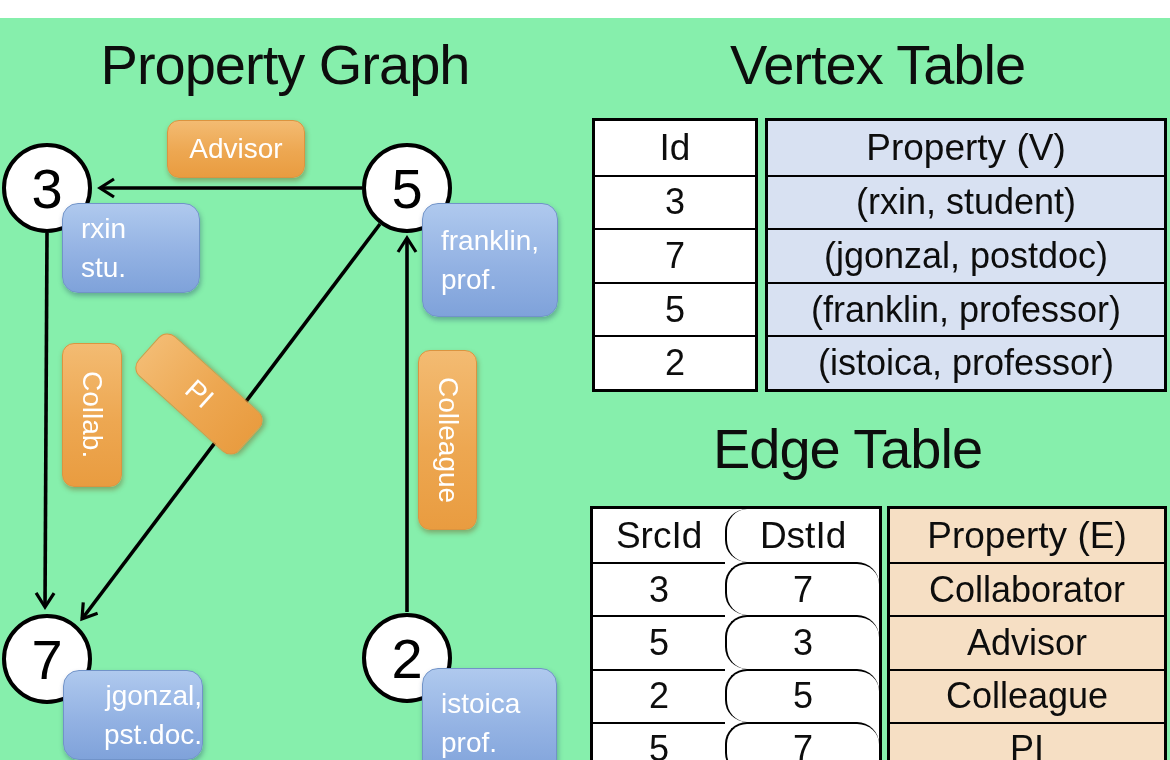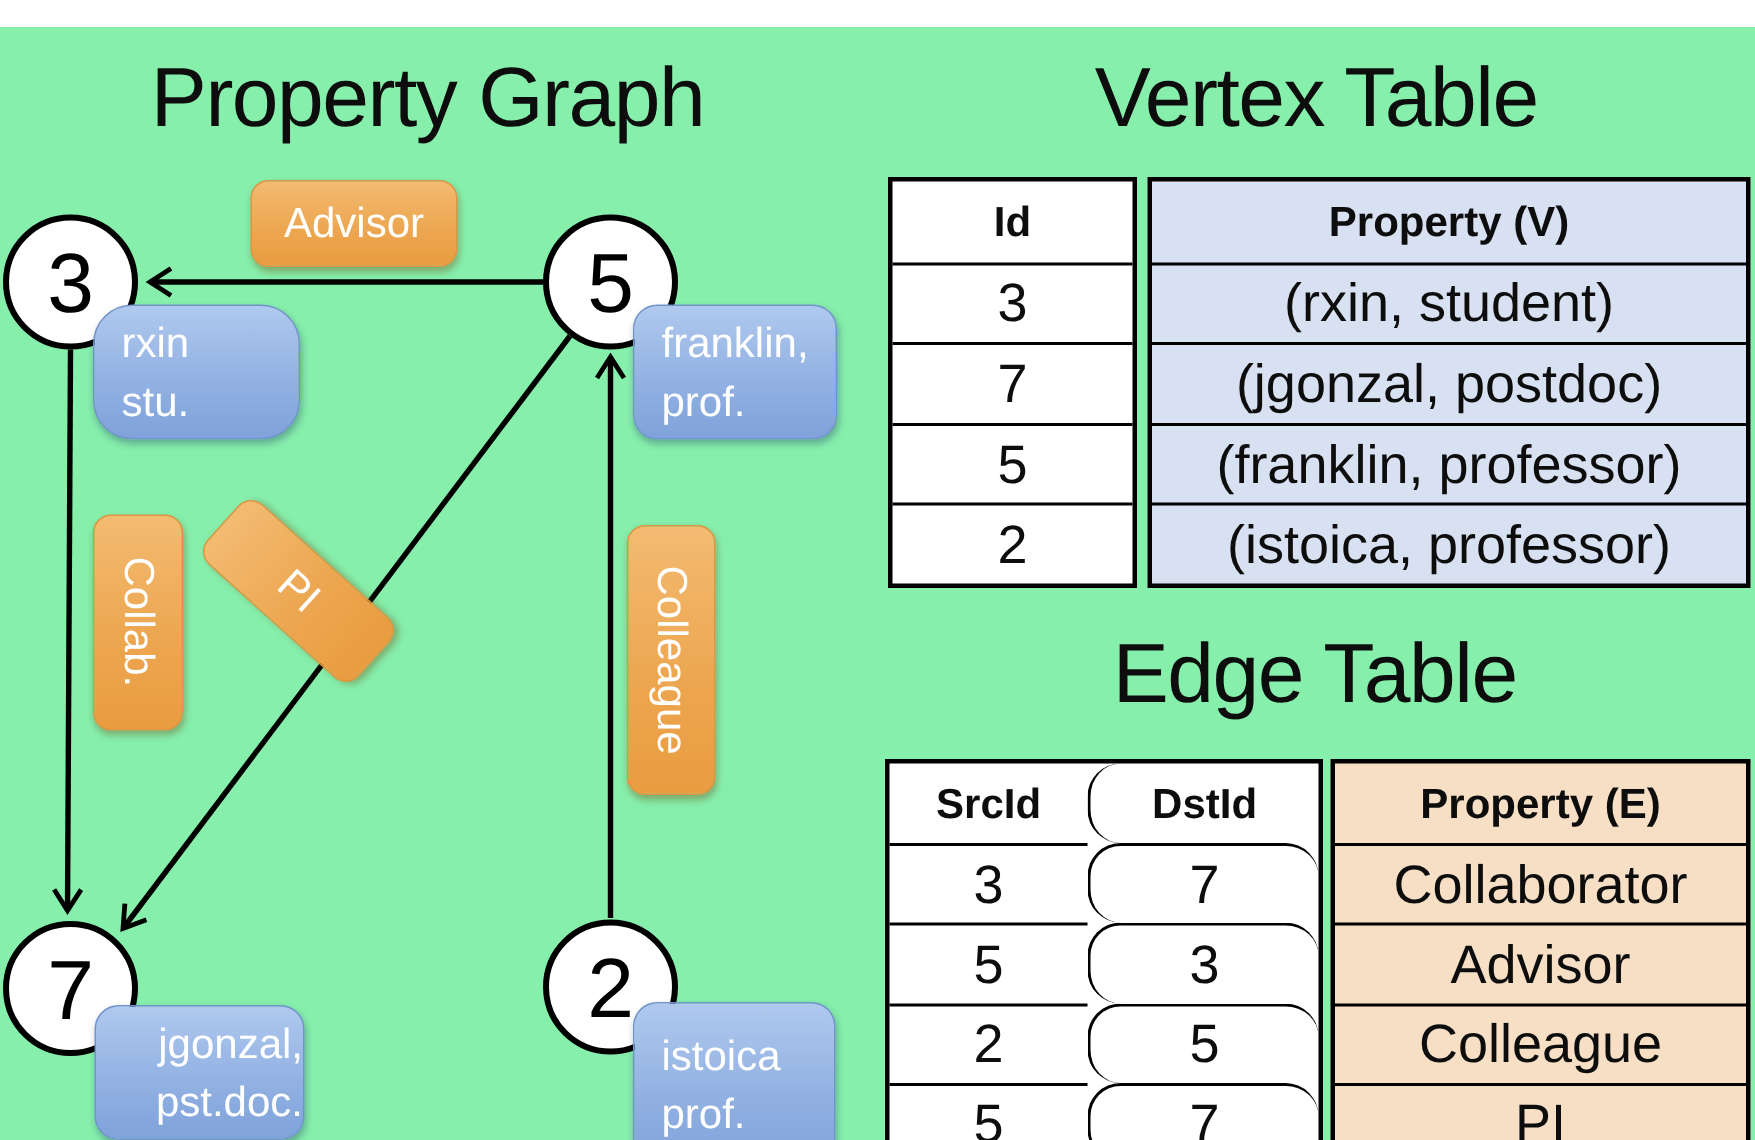--- a/index.html
+++ b/index.html
@@ -6,21 +6,21 @@
   .canvas{
     position:relative;width:1170px;height:760px;overflow:hidden;background:#86efac;
     font-family:"Liberation Sans",sans-serif;color:#111;margin-top:18px;
   }
   .title{
     position:absolute;text-align:center;font-size:56px;font-weight:400;
     color:#0d0d0d;letter-spacing:-1px;white-space:nowrap;
   }
   #title-graph{left:0;top:14px;width:570px;}
   #title-vertex{left:585px;top:14px;width:585px;}
-  #title-edge{left:584px;top:398px;width:585px;}
+  #title-edge{left:555px;top:398px;width:585px;}
 
   
   .vnode{
     position:absolute;width:90px;height:90px;border:4px solid #000;border-radius:50%;
     background:#fff;box-sizing:border-box;display:flex;align-items:center;justify-content:center;
     z-index:1;
   }
   .vnode span{font-size:56px;color:#000;}
 
   svg.edges{position:absolute;left:0;top:0;z-index:2;}
@@ -40,35 +40,35 @@
   #elabel-colleague{left:418px;top:332px;width:57px;height:178px;}
 
   
   .vprop{
     position:absolute;z-index:3;border-radius:16px;
     background:linear-gradient(180deg,#AFC9EE 0%,#93B2E3 55%,#7FA2DA 100%);
     border:1px solid #7193C8;box-shadow:1px 3px 5px rgba(30,50,95,.35);
     display:flex;flex-direction:column;justify-content:center;padding-left:18px;box-sizing:border-box;
   }
   .vprop span{color:#fff;font-size:28px;line-height:1.4;}
-  #vprop-rxin{left:62px;top:185px;width:138px;height:90px;border-radius:26px;}
-  #vprop-franklin{left:422px;top:185px;width:136px;height:90px;}
+  #vprop-rxin{left:62px;top:185px;width:138px;height:90px;}
+  #vprop-franklin{left:422px;top:185px;width:136px;height:114px;}
   #vprop-jgonzal{left:63px;top:652px;width:140px;height:90px;align-items:flex-end;}
   #vprop-istoica{left:422px;top:650px;width:135px;height:110px;}
 
   
   .tbl{
     position:absolute;border:3px solid #000;box-sizing:border-box;
     display:grid;grid-template-rows:repeat(5,1fr);
   }
   .tbl .cell{
     display:flex;align-items:center;justify-content:center;
     font-size:36px;color:#0d0d0d;border-top:2.5px solid #000;box-sizing:border-box;
   }
-  .tbl .cell.hdr{font-size:28px;font-weight:bold;border-top:none;}
+  .tbl .cell.hdr{font-size:37px;font-weight:normal;border-top:none;}
   .tbl.twocol{grid-template-columns:46.2% 53.8%;grid-auto-flow:row;text-align:center;}
   .tbl.twocol .cell.colsep{border-left:2.5px solid #000;border-radius:22px;}
   #vertex-id-table{left:592px;top:100px;width:166px;height:274px;background:#fff;}
   #vertex-prop-table{left:765px;top:100px;width:402px;height:274px;background:#D8E1F2;}
   #edge-ids-table{left:590px;top:488px;width:292px;height:272px;background:#fff;}
   #edge-prop-table{left:887px;top:488px;width:280px;height:272px;background:#F6DFC4;}
 </style>
 </head>
 <body>
 

